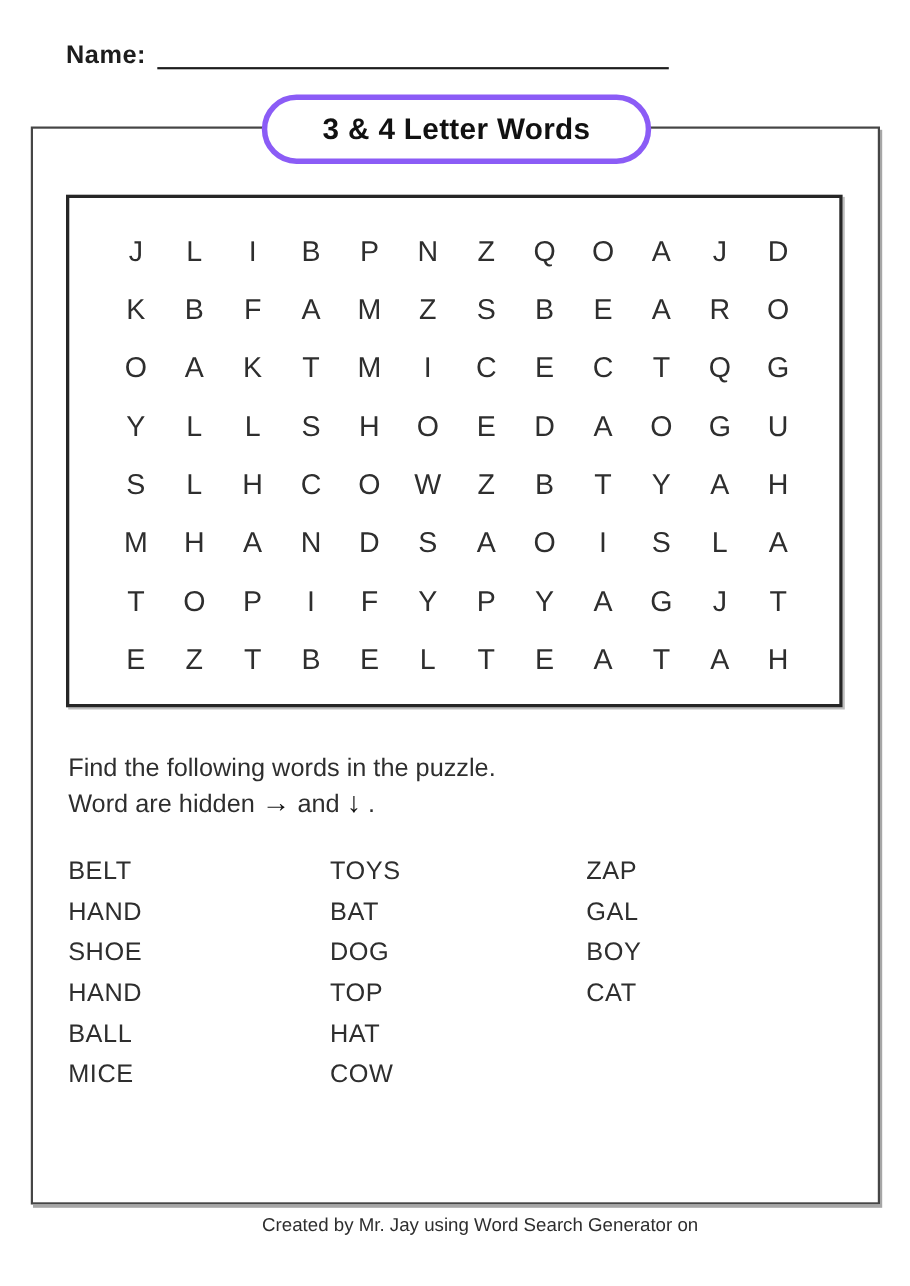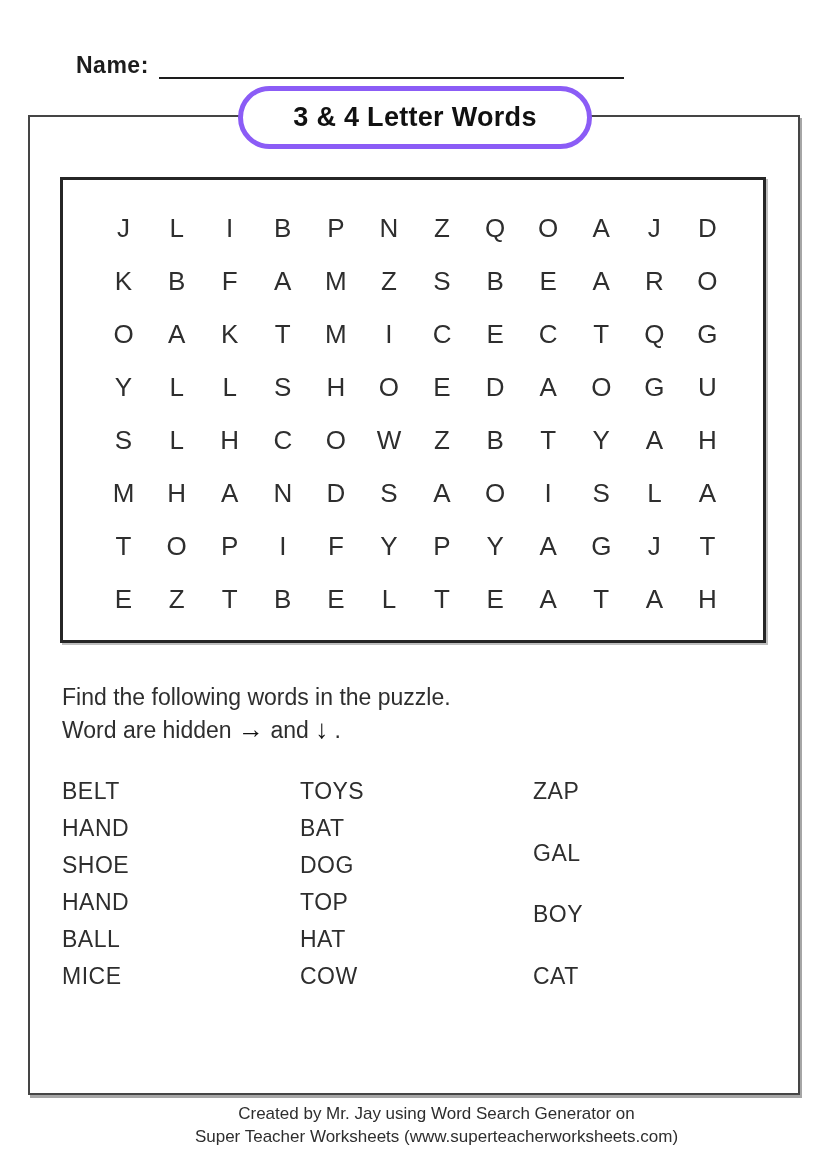--- a/index.html
+++ b/index.html
@@ -10,25 +10,24 @@
     position: relative;
     font-family: "Liberation Sans", "DejaVu Sans", sans-serif;
     color: #2b2b2b;
     overflow: hidden;
   }
 
   
   .name-row {
     position: absolute;
     left: 60px;
-    top: 52px;
+    top: 36px;
     width: 548px;
     display: flex;
     align-items: flex-end;
-    margin-left: 16px;
   }
   .name-label {
     font-weight: 700;
     font-size: 23px;
     letter-spacing: 0.5px;
     color: #1d1d1d;
     padding-right: 10px;
     white-space: nowrap;
   }
   .name-line {
@@ -120,21 +119,21 @@
   .word-list {
     position: absolute;
     left: 62px;
     top: 776px;
     width: 660px;
     display: flex;
   }
   .word-column { display: flex; flex-direction: column; gap: 6px; }
   .word-column-1 { width: 238px; }
   .word-column-2 { width: 233px; }
-  .word-column-3 { width: 180px; justify-content: space-between; }
+  .word-column-3 { width: 180px; }
   .word-item {
     font-size: 23px;
     line-height: 31px;
     color: #2e2e2e;
     letter-spacing: 0.5px;
   }
 
   
   .footer {
     position: absolute;
@@ -294,14 +293,13 @@
   <div class="word-column word-column-3">
       <div class="word-item">ZAP</div>
       <div class="word-item">GAL</div>
       <div class="word-item">BOY</div>
       <div class="word-item">CAT</div>
     </div>
 </div>
 
 <div class="footer">
   <div>Created by Mr. Jay using Word Search Generator on</div>
-  <div>Super Teacher Worksheets (www.superteacherworksheets.com)</div>
 </div>
 
 </body></html>

